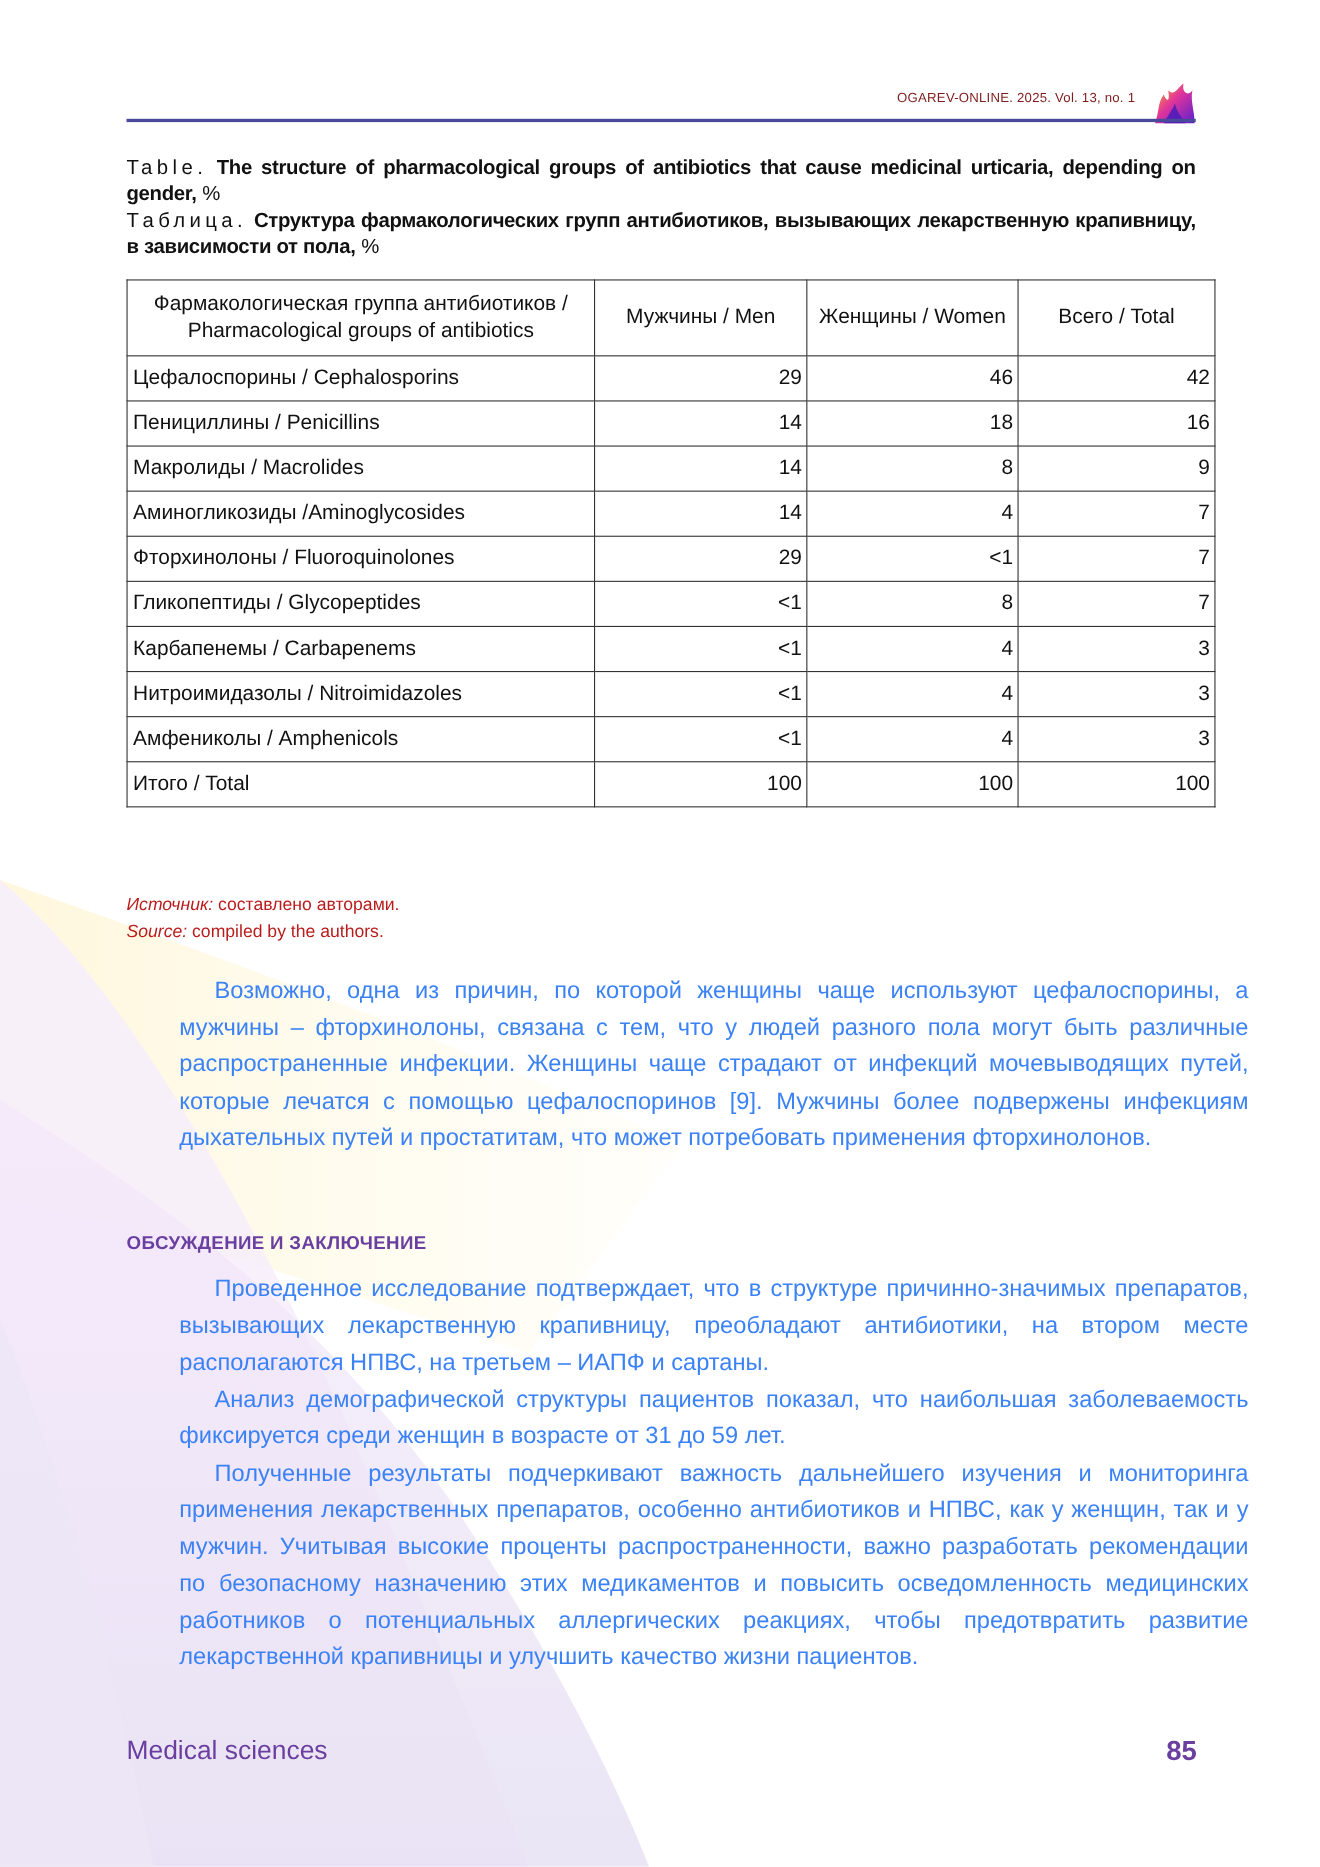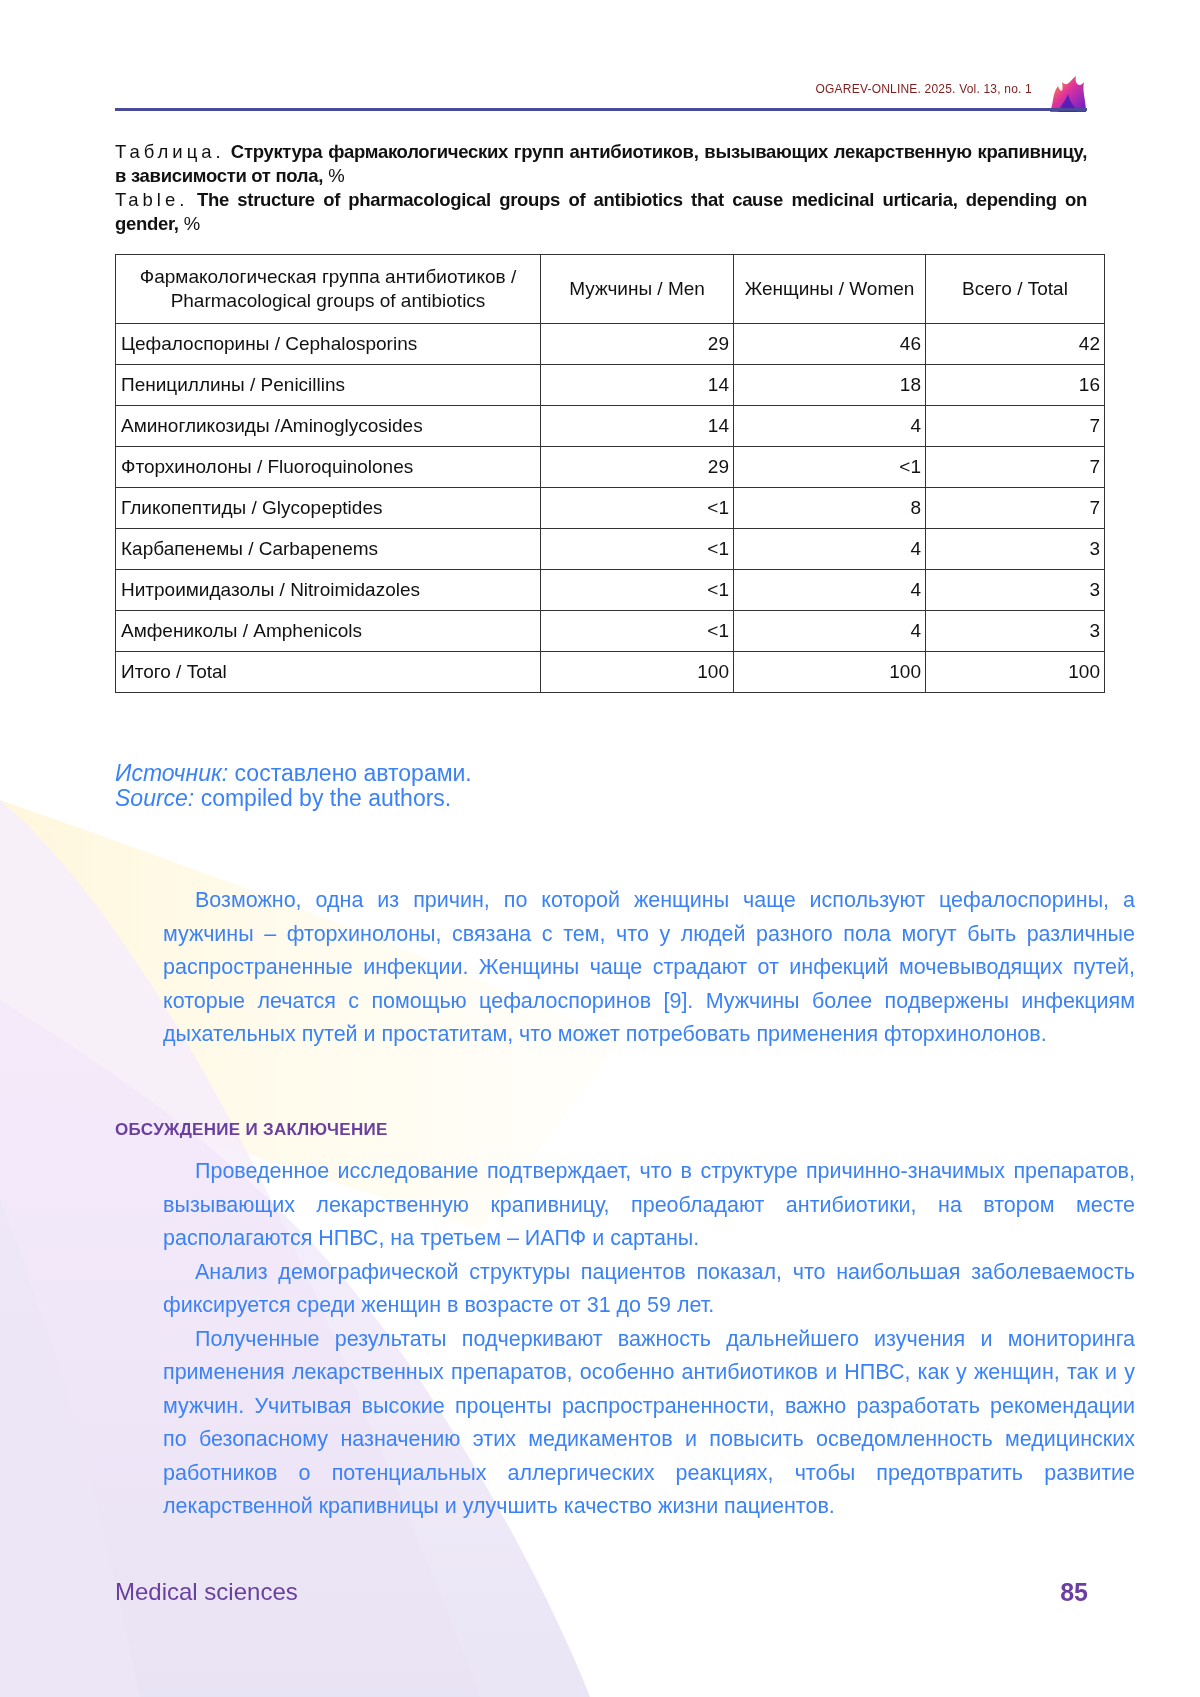--- a/index.html
+++ b/index.html
@@ -42,21 +42,21 @@
   .tbl td, .tbl th {
     border: 1.5px solid #333; padding: 0 4px; font-weight: normal;
   }
   .tbl th { height: 68px; text-align: center; line-height: 24px; }
   .tbl td { height: 40px; }
   .tbl td.num { text-align: right; }
   .tbl td.name { text-align: left; padding-left: 5px; }
   .c1 { width: 416px; } .c2 { width: 184px; } .c3 { width: 183px; } .c4 { width: 170px; }
 
   .source {
-    position: absolute; left: 115px; top: 761px; font-size: 23px; line-height: 25px; color: #3b82f6;
+    position: absolute; left: 115px; top: 810px; font-size: 16px; line-height: 25px; color: #b91c1c;
   }
   .source i { font-style: italic; }
 
   .body-text {
     position: absolute; left: 115px; width: 972px;
     font-size: 21.5px; line-height: 33.5px; color: #3b82f6; text-align: justify; margin-left: 48px;
   }
   .body-text p { margin: 0; text-indent: 32px; }
   .p1 { top: 884px; }
   .section-title {
@@ -105,26 +105,26 @@
         <stop offset="1" stop-color="#5b1fd0"></stop>
       </linearGradient>
     </defs>
     <path d="M4 38 C 8 28, 6 20, 12 12 C 14 18, 18 20, 16 8 C 22 14, 24 6, 30 2 C 28 10, 34 14, 38 8 C 36 18, 40 26, 40 38 Z" fill="url(#lg)"></path>
     <path d="M12 38 C 16 30, 20 26, 22 20 C 24 28, 28 32, 32 38 Z" fill="#4a1bb8" opacity="0.85"></path>
   </svg>
   <div class="head-rule"></div>
 
   <div class="caption">
     <div>
+      <span class="lbl">Table.</span>
+      <b>The structure of pharmacological groups of antibiotics that cause medicinal urticaria, depending on gender,</b><span> %</span>
+    </div>
+    <div>
       <span class="lbl">Таблица.</span>
       <b>Структура фармакологических групп антибиотиков, вызывающих лекарственную крапивницу, в зависимости от пола,</b><span> %</span>
-    </div>
-    <div>
-      <span class="lbl">Table.</span>
-      <b>The structure of pharmacological groups of antibiotics that cause medicinal urticaria, depending on gender,</b><span> %</span>
     </div>
   </div>
 
   <table class="tbl">
     <thead>
       <tr>
         <th class="c1">Фармакологическая группа антибиотиков / Pharmacological groups of antibiotics</th>
         <th class="c2">Мужчины / Men</th>
         <th class="c3">Женщины / Women</th>
         <th class="c4">Всего / Total</th>
@@ -137,20 +137,26 @@
         <td class="num">46</td>
         <td class="num">42</td>
       </tr>
       <tr>
         <td class="name">Пенициллины / Penicillins</td>
         <td class="num">14</td>
         <td class="num">18</td>
         <td class="num">16</td>
       </tr>
       <tr>
+        <td class="name">Макролиды / Macrolides</td>
+        <td class="num">14</td>
+        <td class="num">8</td>
+        <td class="num">9</td>
+      </tr>
+      <tr>
         <td class="name">Аминогликозиды /Aminoglycosides</td>
         <td class="num">14</td>
         <td class="num">4</td>
         <td class="num">7</td>
       </tr>
       <tr>
         <td class="name">Фторхинолоны / Fluoroquinolones</td>
         <td class="num">29</td>
         <td class="num">&lt;1</td>
         <td class="num">7</td>

